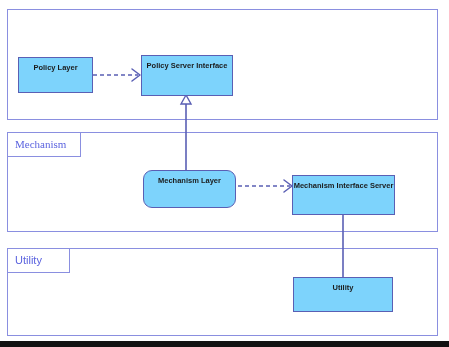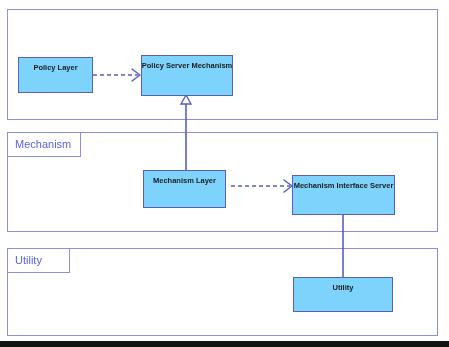--- a/index.html
+++ b/index.html
@@ -72,21 +72,21 @@
   }
 </style>
 </head>
 <body>
 
 <div id="canvas">
 
   <div class="layer-frame" style="left:7px; top:9px; width:431px; height:111px;"></div>
 
   <div class="layer-frame" style="left:7px; top:132px; width:431px; height:100px;"></div>
-  <div class="layer-tab" style="left:7px; top:132px; width:74px; height:25px;">
+  <div class="layer-tab" style="left:7px; top:132px; width:74px; height:25px;font-family:Liberation Serif, serif;">
     <span class="layer-tab-label">Mechanism</span>
   </div>
 
   <div class="layer-frame" style="left:7px; top:248px; width:431px; height:88px;"></div>
   <div class="layer-tab" style="left:7px; top:248px; width:63px; height:25px;">
     <span class="layer-tab-label">Utility</span>
   </div>
 
   <div class="conn" style="left:0; top:0; width:449px; height:347px;">
     <svg width="449" height="347" viewBox="0 0 449 347">
@@ -114,24 +114,24 @@
       <line x1="231" y1="186" x2="290" y2="186" stroke="#5a5fb4" stroke-width="1.6" stroke-dasharray="4,3"></line>
       <polyline points="284,180 292,186 284,192" fill="none" stroke="#5a5fb4" stroke-width="1.5" stroke-linecap="round" stroke-linejoin="round"></polyline>
     </svg>
   </div>
 
   <div class="node-box" style="left:18px; top:57px; width:75px; height:36px;">
     <span class="node-label">Policy Layer</span>
   </div>
 
   <div class="node-box" style="left:141px; top:55px; width:92px; height:41px;">
-    <span class="node-label">Policy Server Mechanism</span>
+    <span class="node-label">Policy Server Interface</span>
   </div>
 
-  <div class="node-box" style="left:143px; top:170px; width:83px; height:38px;">
+  <div class="node-box" style="left:143px; top:170px; width:93px; height:38px;border-radius:9px;">
     <span class="node-label">Mechanism Layer</span>
   </div>
 
   <div class="node-box" style="left:292px; top:163px; width:103px; height:40px;margin-top:12px;">
     <span class="node-label">Mechanism Interface Server</span>
   </div>
 
   <div class="node-box" style="left:293px; top:277px; width:100px; height:35px;">
     <span class="node-label">Utility</span>
   </div>

